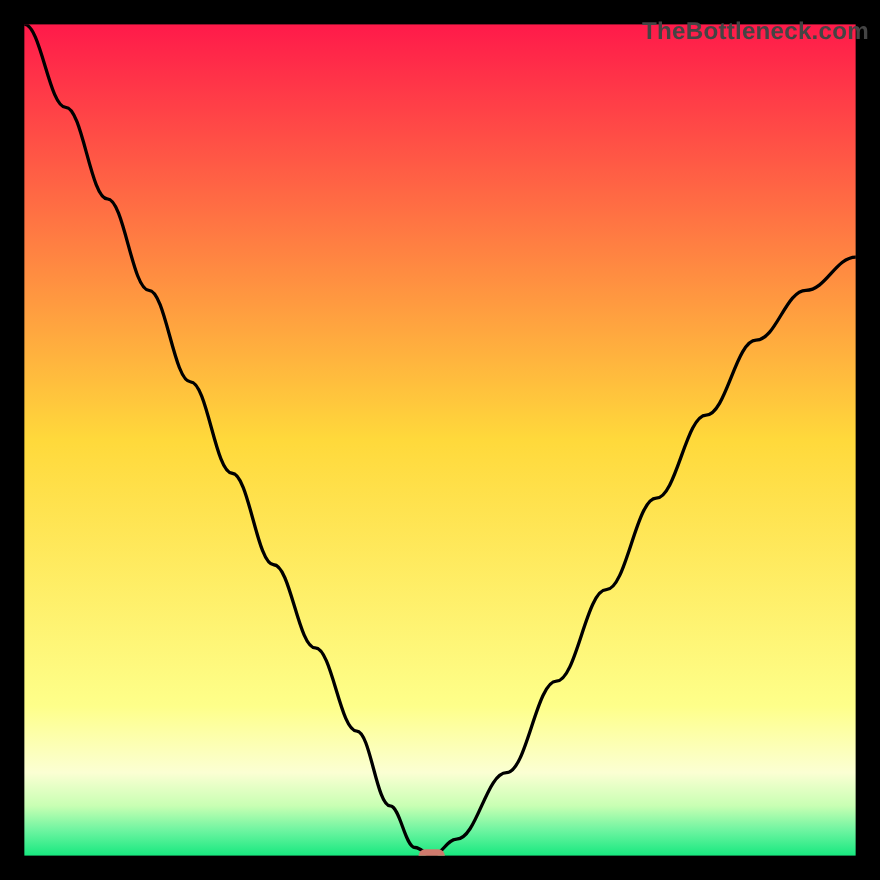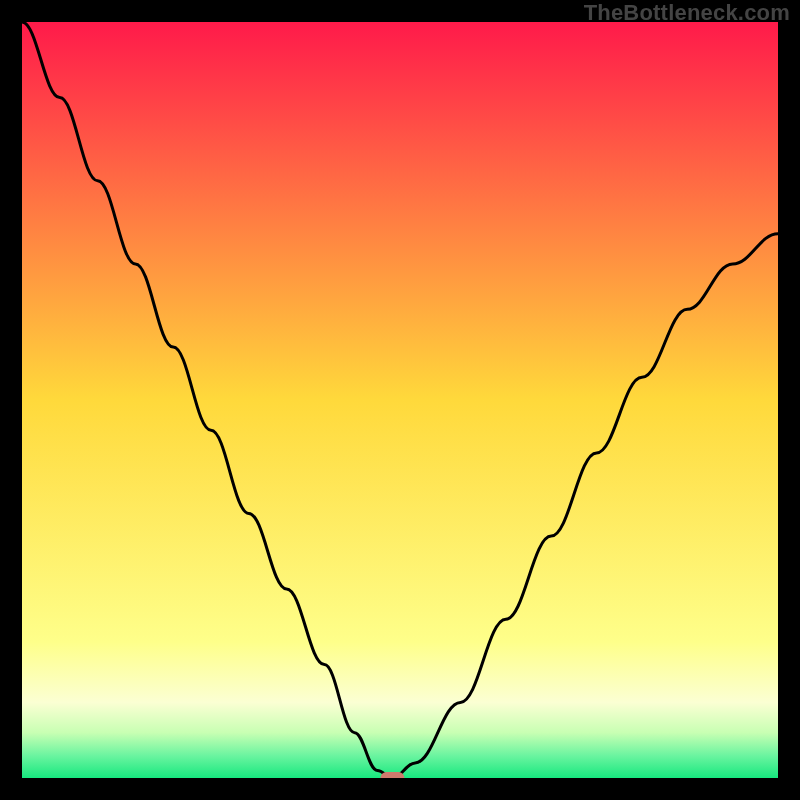--- a/index.html
+++ b/index.html
@@ -23,21 +23,21 @@
     width: 756px;
     height: 756px;
   }
   .plot svg {
     display: block;
     width: 756px;
     height: 756px;
   }
   .watermark {
     position: absolute;
-    top: 0;
+    top: 15px;
     right: 10px;
     color: #444;
     font-family: Arial, Helvetica, sans-serif;
     font-size: 22px;
     font-weight: 600;
     letter-spacing: 0.2px;
     user-select: none;
   }
 </style>
 </head>

